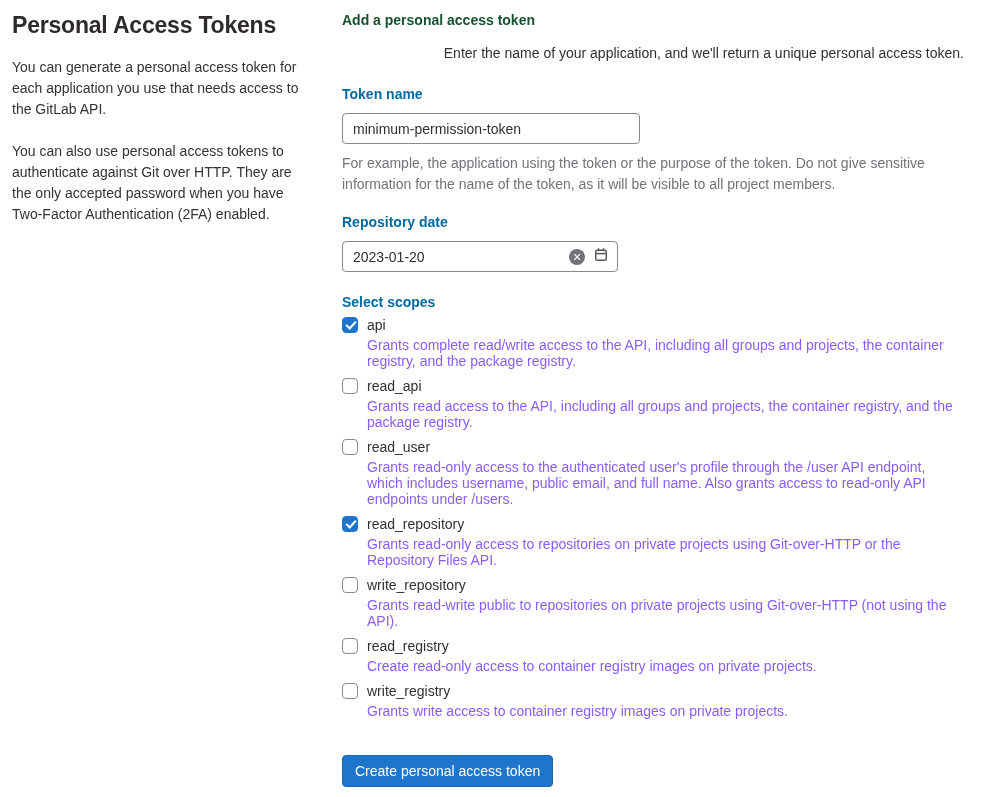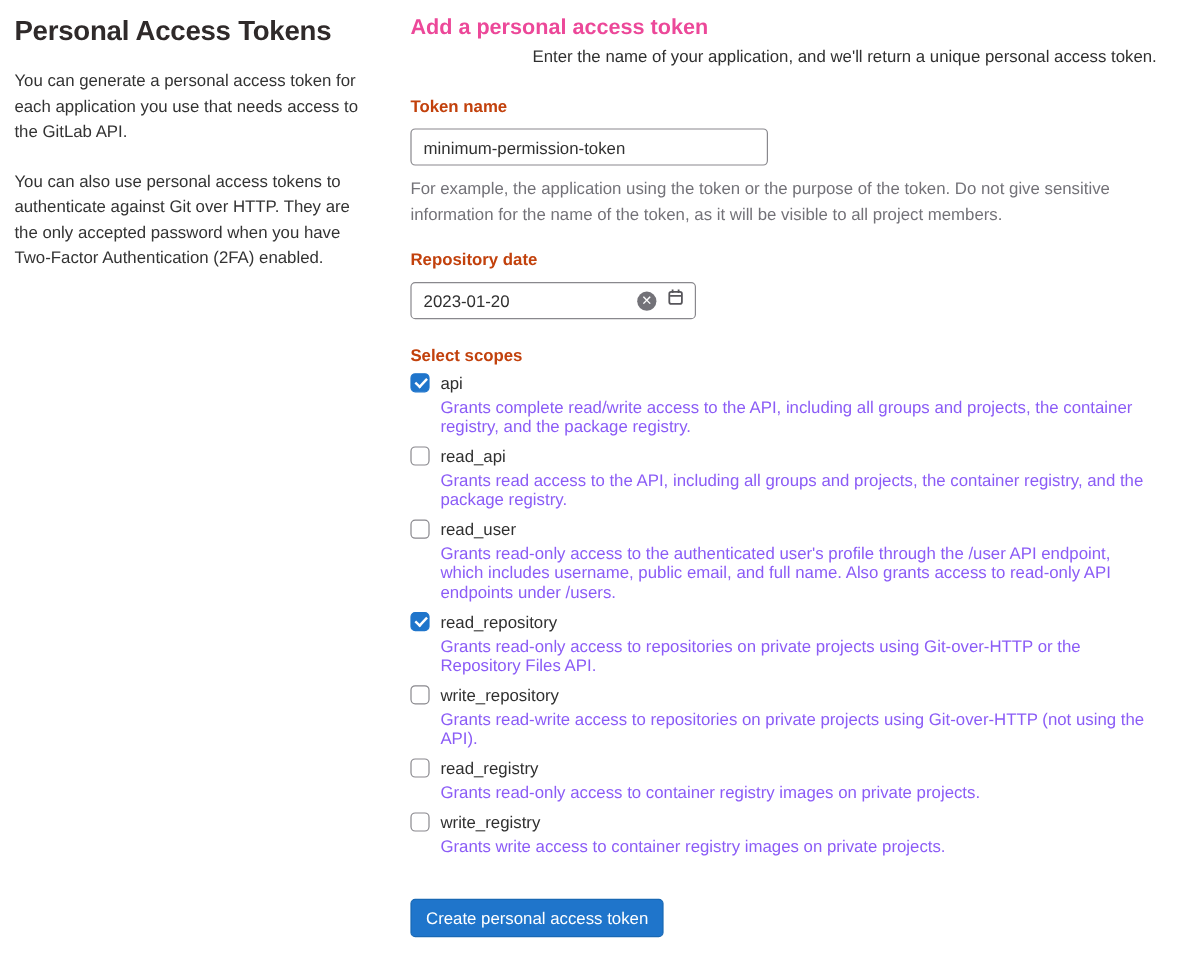--- a/index.html
+++ b/index.html
@@ -33,37 +33,37 @@
     line-height: 21px;
     color: #333333;
     margin-bottom: 21px;
   }
   
   .right-col {
     flex: 1 1 auto;
     max-width: 622px;
   }
   .form-heading {
-    font-size: 18px;
+    font-size: 14px;
     font-weight: bold;
-    color: #ec4899;
-    margin-bottom: 4px;
+    color: #14532d;
+    margin-bottom: 15px;
   }
   .form-intro {
     font-size: 14px;
     line-height: 20px;
     color: #303030;
     margin-bottom: 23px;
     text-align: right;
   }
   .field-label {
     display: block;
     font-size: 14px;
     font-weight: bold;
-    color: #c2410c;
+    color: #0369a1;
     margin-bottom: 11px;
   }
   .text-input {
     display: block;
     width: 298px;
     height: 31px;
     border: 1px solid #89888d;
     border-radius: 4px;
     padding: 0 10px;
     font-family: inherit;
@@ -76,21 +76,21 @@
     font-size: 14px;
     line-height: 21px;
     color: #737278;
     margin-top: 9px;
     margin-bottom: 19px;
   }
   
   .date-wrap {
     display: inline-flex;
     align-items: center;
-    width: 238px;
+    width: 276px;
     height: 31px;
     border: 1px solid #89888d;
     border-radius: 4px;
     background: #fff;
     padding: 0 8px 0 0;
     margin-bottom: 22px;
   }
   .date-wrap input {
     border: none;
     outline: none;
@@ -249,29 +249,29 @@
           <span class="scope-label">read_repository</span>
         </div>
         <div class="scope-desc">Grants read-only access to repositories on private projects using Git-over-HTTP or the Repository Files API.</div>
       </div>
 
       <div class="scope-item">
         <div class="scope-row">
           <span class="checkbox"></span>
           <span class="scope-label">write_repository</span>
         </div>
-        <div class="scope-desc">Grants read-write access to repositories on private projects using Git-over-HTTP (not using the API).</div>
+        <div class="scope-desc">Grants read-write public to repositories on private projects using Git-over-HTTP (not using the API).</div>
       </div>
 
       <div class="scope-item">
         <div class="scope-row">
           <span class="checkbox"></span>
           <span class="scope-label">read_registry</span>
         </div>
-        <div class="scope-desc">Grants read-only access to container registry images on private projects.</div>
+        <div class="scope-desc">Create read-only access to container registry images on private projects.</div>
       </div>
 
       <div class="scope-item">
         <div class="scope-row">
           <span class="checkbox"></span>
           <span class="scope-label">write_registry</span>
         </div>
         <div class="scope-desc">Grants write access to container registry images on private projects.</div>
       </div>
 

